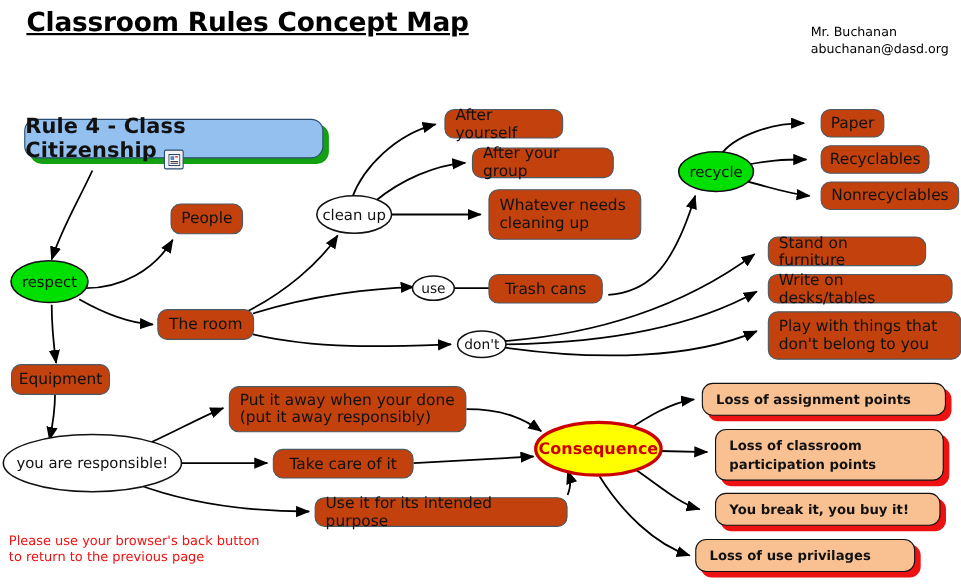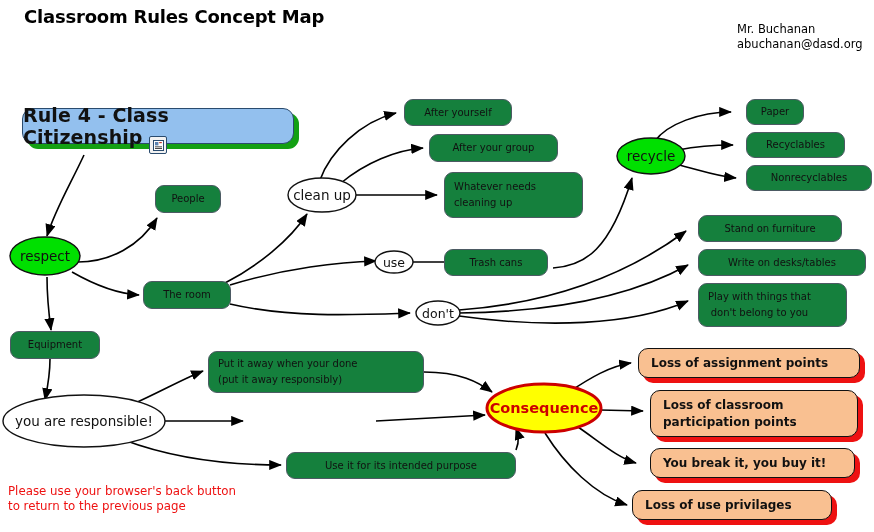--- a/index.html
+++ b/index.html
@@ -7,22 +7,23 @@
   body{
     width:874px;height:532px;overflow:hidden;
     font-family:"DejaVu Sans","Liberation Sans",sans-serif;
     color:#000;position:relative;
   }
   #page{position:relative;width:874px;height:532px;}
 
   
   .title{
     position:absolute;left:24px;top:6px;
-    font-size:18px;font-weight:bold;letter-spacing:-0.2px;
+    font-size:24px;font-weight:bold;letter-spacing:-0.2px;
     white-space:nowrap;
+    text-decoration:underline;
   }
   .subtitle{
     position:absolute;left:28px;top:48px;
     font-size:13.2px;line-height:16px;white-space:pre-line;
   }
   .author{
     position:absolute;left:737px;top:22px;
     font-size:11.5px;line-height:15px;white-space:pre-line;
   }
   .footnote{
@@ -38,22 +39,22 @@
   .nlabel{font-family:"DejaVu Sans","Liberation Sans",sans-serif;
           font-size:13.5px;fill:#111;dominant-baseline:middle;}
   .nlabel-sm{font-family:"DejaVu Sans","Liberation Sans",sans-serif;
           font-size:12.5px;fill:#111;dominant-baseline:middle;}
 
   
   .node{
     position:absolute;box-sizing:border-box;
     display:flex;align-items:center;
     border:1.3px solid #4c5a63;border-radius:9px;
-    background:#15803d;
-    font-size:10px;line-height:16px;color:#111;
+    background:#c2410c;
+    font-size:14px;line-height:16px;color:#111;
     padding:4px 9px;white-space:pre-line;
   }
   .node.center{justify-content:center;}
 
   
   .rulebox{
     position:absolute;box-sizing:border-box;
     border:1.6px solid #2a4b6e;border-radius:11px;
     background:#93c0ee;
     box-shadow:5px 5px 0 0 #13a013;
@@ -247,30 +248,33 @@
   </div>
 
   <div class="node center" style="left:698px;top:215px;width:144px;height:27px;">
     <span>Stand on furniture</span>
   </div>
 
   <div class="node center" style="left:698px;top:249px;width:168px;height:27px;">
     <span>Write on desks/tables</span>
   </div>
 
-  <div class="node" style="left:698px;top:283px;width:149px;height:44px;text-align:center;">
+  <div class="node" style="left:698px;top:283px;width:176px;height:44px;">
     <span>Play with things that
 don't belong to you</span>
   </div>
 
   <div class="node" style="left:208px;top:351px;width:216px;height:42px;">
     <span>Put it away when your done
 (put it away responsibly)</span>
   </div>
 
+  <div class="node center" style="left:248px;top:408px;width:128px;height:27px;">
+    <span>Take care of it</span>
+  </div>
 
   <div class="node center" style="left:286px;top:452px;width:230px;height:27px;">
     <span>Use it for its intended purpose</span>
   </div>
 
   <div class="obox" style="left:638px;top:348px;width:222px;height:30px;">
     <span>Loss of assignment points</span>
   </div>
 
   <div class="obox" style="left:650px;top:390px;width:208px;height:47px;">

